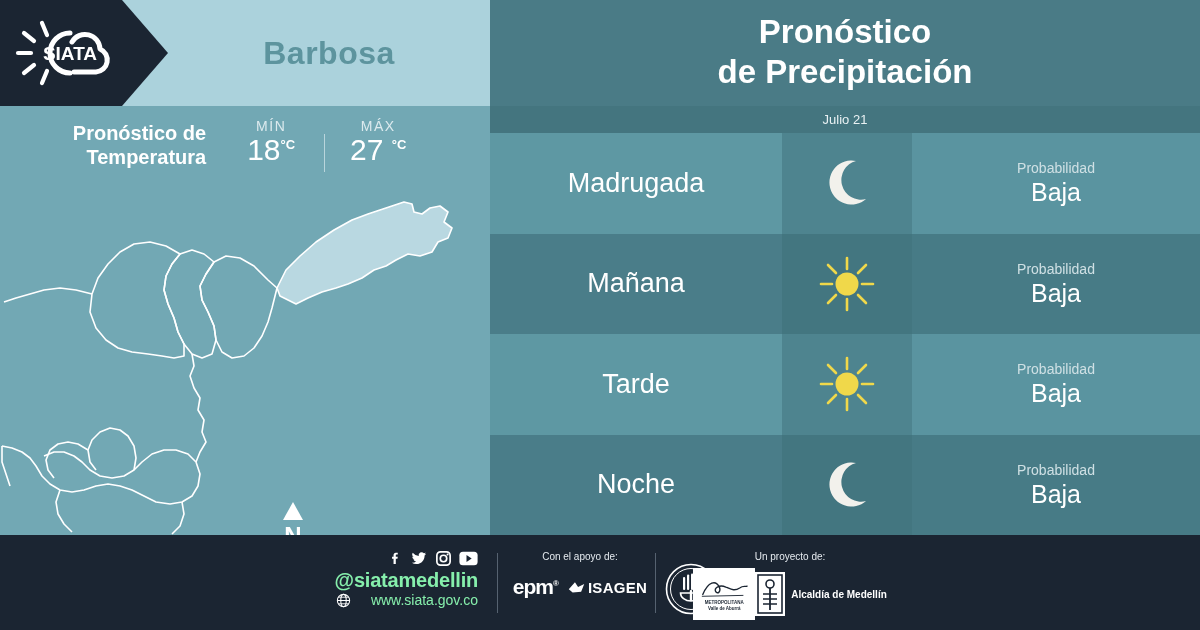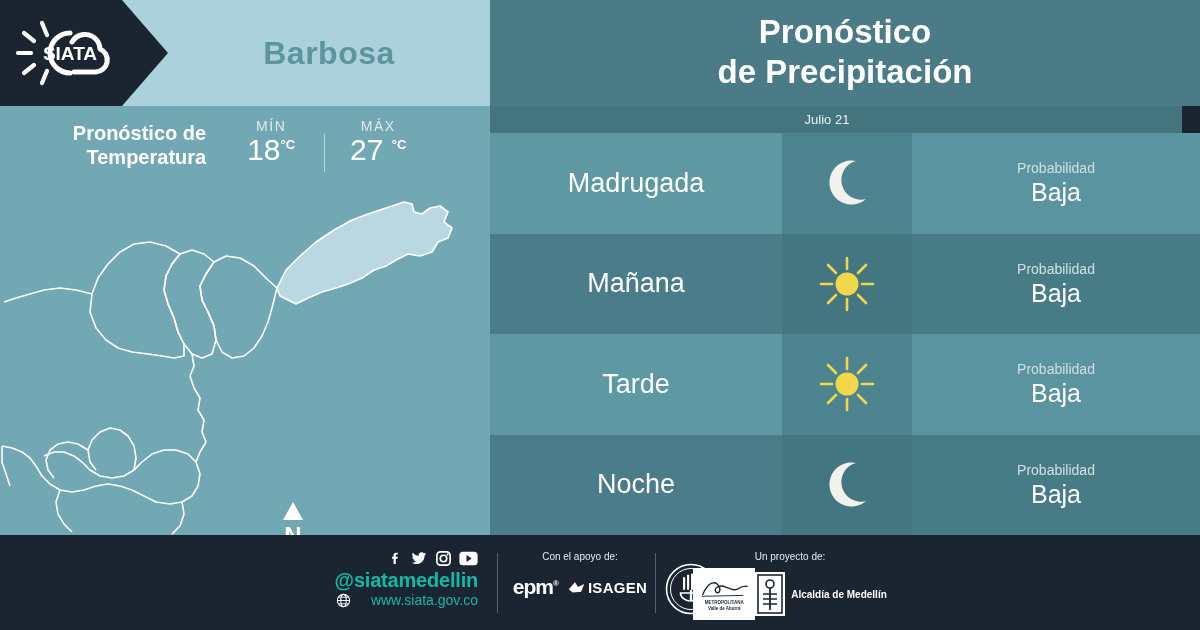--- a/index.html
+++ b/index.html
@@ -35,21 +35,21 @@
   }
   .precip-title {
     position:absolute; left:490px; top:6px; width:710px; height:92px;
     display:flex; flex-direction:column; align-items:center; justify-content:center;
     color:#ffffff; font-size:33px; font-weight:bold; line-height:1.22;
     text-align:center;
   }
 
   
   .date-strip {
-    position:absolute; left:472px; top:106px; width:710px; height:27px;
+    position:absolute; left:490px; top:106px; width:710px; height:27px;
     background:#44757f;
     display:flex; align-items:center; justify-content:center;
     color:#e9f1f3; font-size:13px;
   }
 
   
   .left-panel {
     position:absolute; left:0; top:106px; width:490px; height:429px;
     background:#72a8b4; overflow:hidden;
   }
@@ -97,21 +97,21 @@
   .row.dark  .cell-icon { background:#437680; }
   .row.dark  .cell-prob { background:#477b86; }
 
   
   .footer {
     position:absolute; left:0; top:535px; width:1200px; height:95px;
     background:#1b2532;
   }
   .social-block {
     position:absolute; left:300px; top:14px; width:178px;
-    display:flex; flex-direction:column; align-items:flex-end; color:#14b8a6;
+    display:flex; flex-direction:column; align-items:flex-end; color:#86efac;
   }
   .social-icons { display:flex; gap:7px; align-items:center; margin-bottom:2px; }
   .handle { font-size:20px; font-weight:bold; letter-spacing:-0.2px; }
   .site-row { display:flex; align-items:center; gap:20px; font-size:14px; }
 
   .vdiv { position:absolute; width:1px; background:#566270; }
 
   .support-block { position:absolute; left:500px; top:16px; width:160px; text-align:center; }
   .support-cap { color:#e5eaef; font-size:10px; margin-bottom:13px; }
   .support-logos { display:flex; align-items:center; justify-content:center; gap:10px; }

